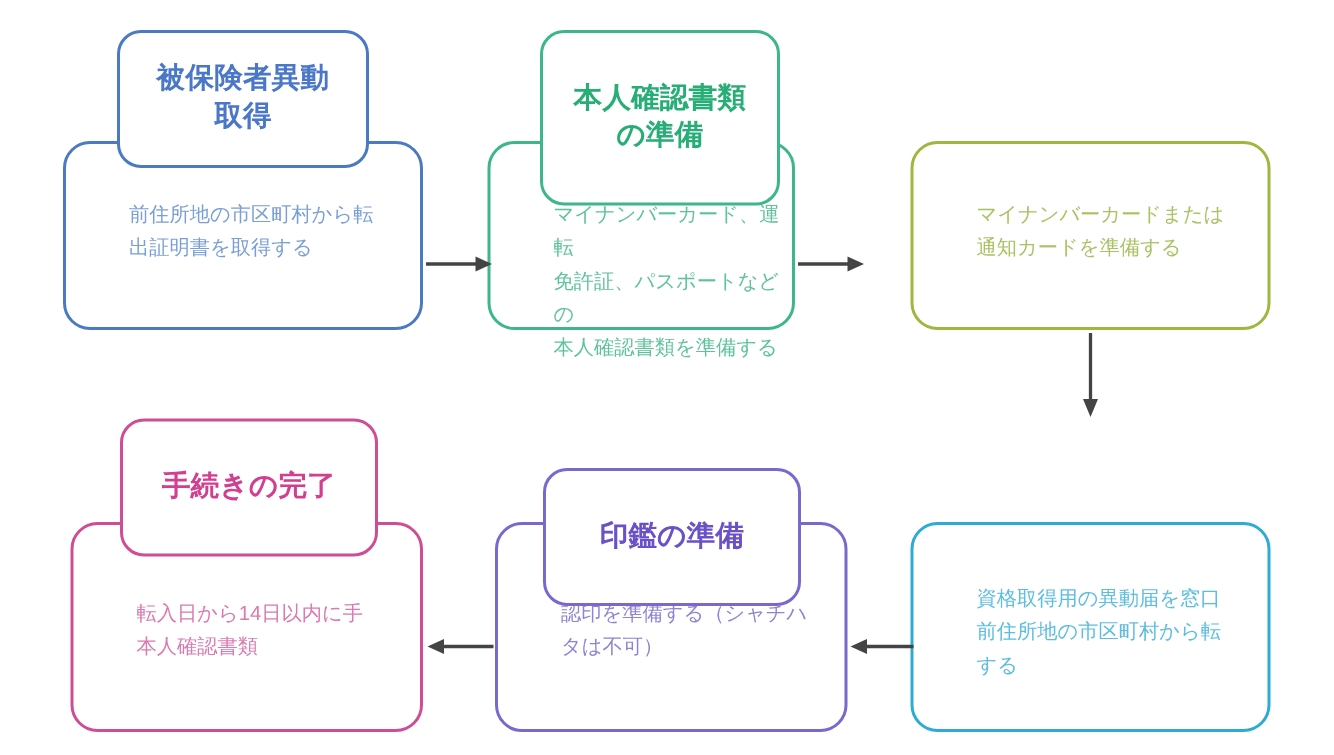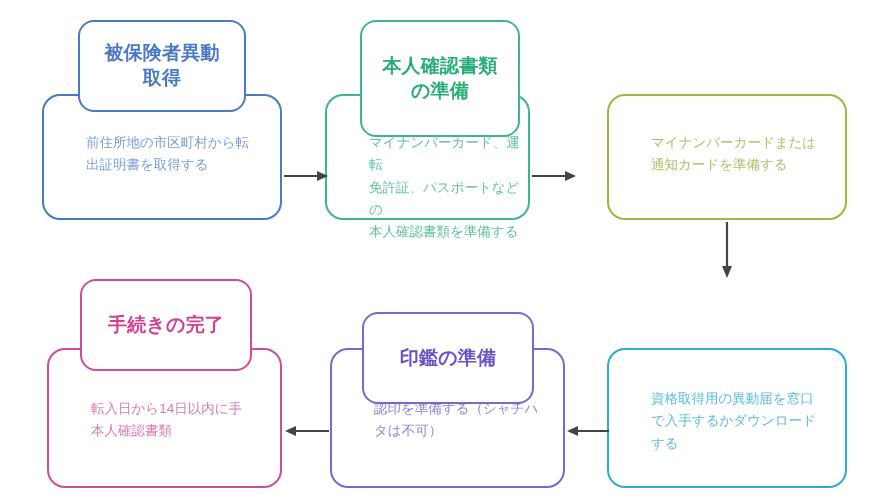--- a/index.html
+++ b/index.html
@@ -86,21 +86,21 @@
     <div class="title" style="color: rgb(39, 173, 118);">本人確認書類
 の準備</div>
   </div>
 
   <div class="card-body" style="left: 607px; top: 94px; width: 240px; height: 126px; border-color: rgb(156, 184, 63);"></div>
   <div class="card-desc" style="left: 607px; top: 132px; width: 240px; color: rgb(169, 194, 99);">マイナンバーカードまたは
 通知カードを準備する</div>
 
   <div class="card-body" style="left: 607px; top: 348px; width: 240px; height: 140px; border-color: rgb(44, 171, 212);"></div>
   <div class="card-desc" style="left: 607px; top: 388px; width: 240px; color: rgb(92, 189, 224);">資格取得用の異動届を窓口
-で入手するかダウンロード
+前住所地の市区町村から転
 する</div>
 
   <div class="card-body" style="left: 330px; top: 348px; width: 235px; height: 140px; border-color: rgb(123, 104, 205);"></div>
   <div class="card-desc" style="left: 330px; top: 398px; width: 235px; color: rgb(143, 131, 212);">認印を準備する（シャチハ
 タは不可）</div>
   <div class="card-header" style="left: 362px; top: 279px; width: 172px; height: 92px; border-color: rgb(123, 104, 205); margin-top: 33px;">
     <div class="title" style="color: rgb(107, 81, 200);">印鑑の準備</div>
   </div>
 
   <div class="card-body" style="left: 47px; top: 348px; width: 235px; height: 140px; border-color: rgb(207, 77, 149);"></div>

